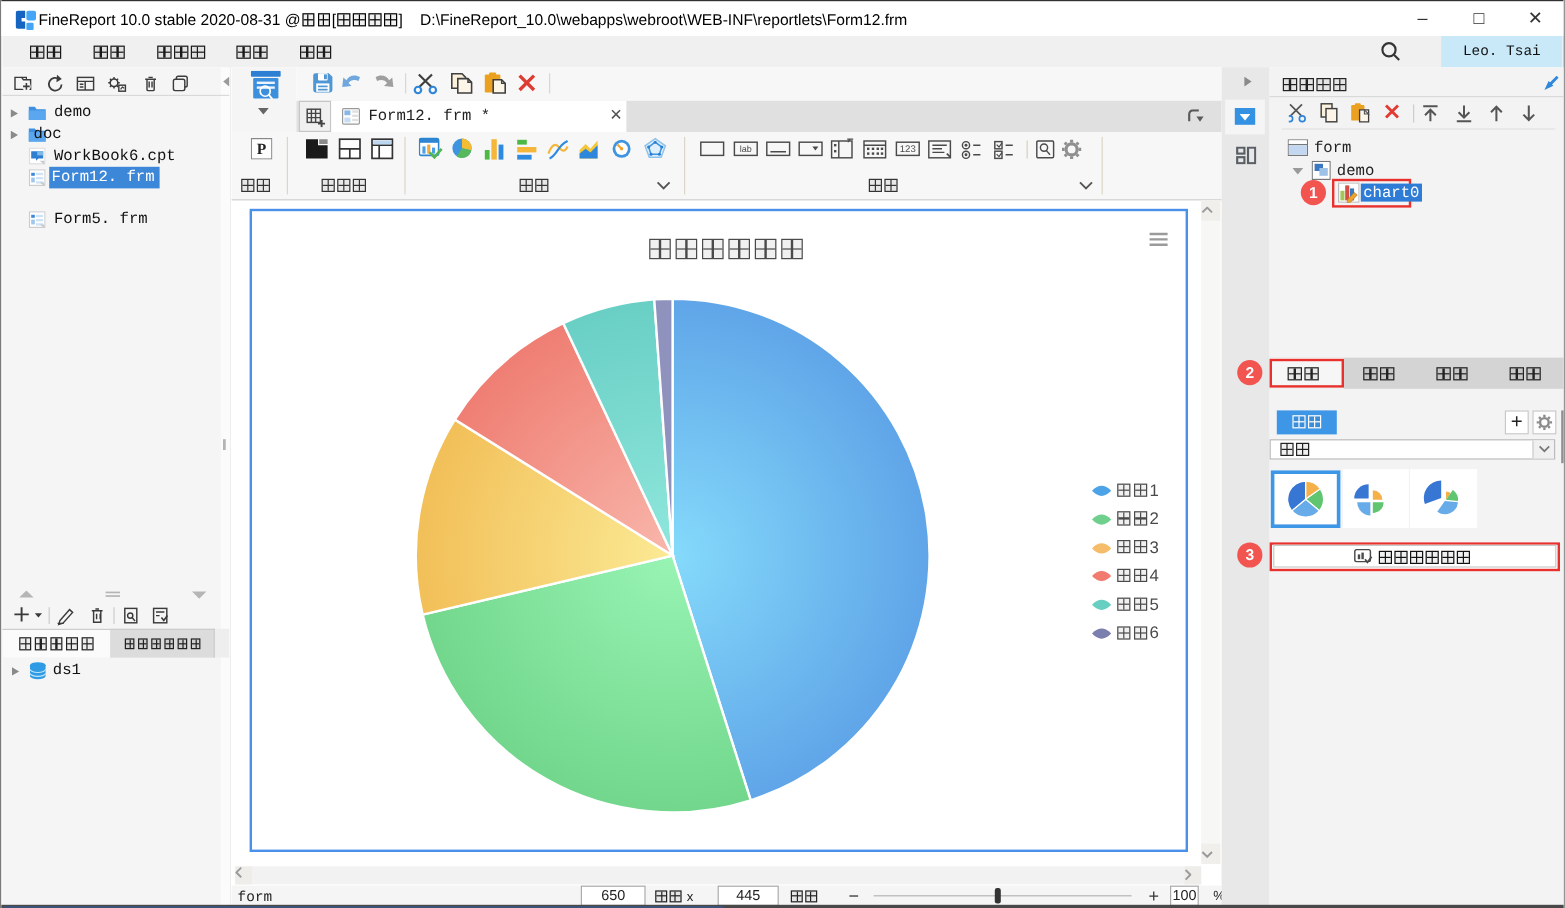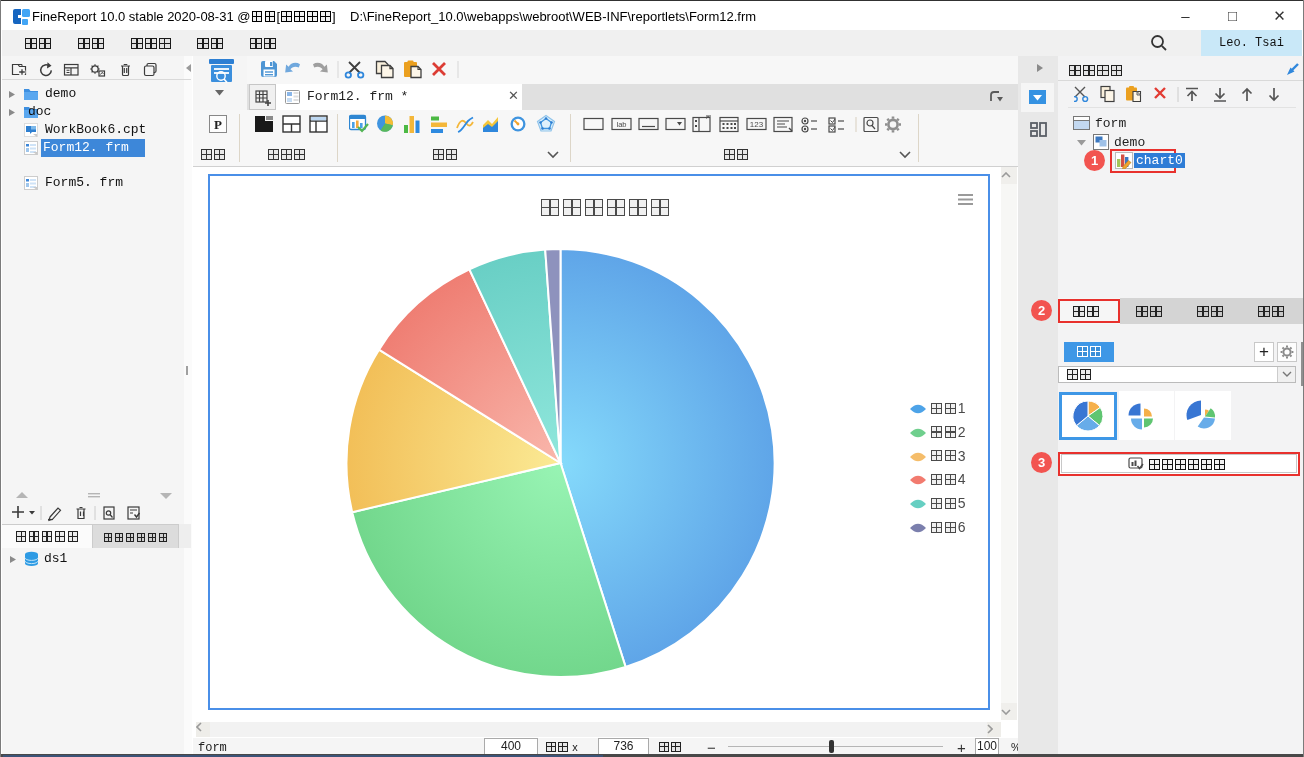--- a/index.html
+++ b/index.html
@@ -135,21 +135,21 @@
  <div class="trow" style="top:83px">
   <svg class="abs" style="left:22px;top:2px" width="14" height="15" viewBox="0 0 14 15">
         <rect x="0.5" y="0.5" width="13" height="13" fill="#fff" stroke="#ccc"></rect>
         <rect x="2" y="3" width="3" height="2.5" fill="#3d87d9"></rect>
         <rect x="2" y="7" width="3" height="4" fill="#9fc6ec"></rect>
         <rect x="6" y="3" width="6" height="2" fill="#cfe3f7"></rect>
         <rect x="6" y="6.5" width="6" height="2" fill="#cfe3f7"></rect>
         <rect x="6" y="10" width="6" height="2" fill="#cfe3f7"></rect>
         <path d="M9,11 l4,0 0,3 -4,-3 Z" fill="#c9c9c9"></path>
       </svg>
-  <span class="sel" style="position:absolute;left:39px;padding:0 16px 0 2px">Form12. frm</span>
+  <span class="sel" style="position:absolute;left:39px;padding:0 4px 0 2px">Form12. frm</span>
  </div>
  <div class="trow" style="top:118px">
   <svg class="abs" style="left:22px;top:2px" width="14" height="15" viewBox="0 0 14 15">
         <rect x="0.5" y="0.5" width="13" height="13" fill="#fff" stroke="#ccc"></rect>
         <rect x="2" y="3" width="3" height="2.5" fill="#3d87d9"></rect>
         <rect x="2" y="7" width="3" height="4" fill="#9fc6ec"></rect>
         <rect x="6" y="3" width="6" height="2" fill="#cfe3f7"></rect>
         <rect x="6" y="6.5" width="6" height="2" fill="#cfe3f7"></rect>
         <rect x="6" y="10" width="6" height="2" fill="#cfe3f7"></rect>
         <path d="M9,11 l4,0 0,3 -4,-3 Z" fill="#c9c9c9"></path>
@@ -516,23 +516,23 @@
         </svg>
       </div>
   <div class="abs" style="right:0;top:0;width:14px;height:15px;background:#eeede9;text-align:center">
         <svg width="6" height="10" viewBox="0 0 6 10" style="margin-top:2px">
           <path d="M1,1 L5,5 1,9" fill="none" stroke="#9a9a9a" stroke-width="1.6"></path>
         </svg>
       </div>
  </div>
  <div id="statusrow">
   <span class="mono" style="position:absolute;left:5px;top:3px;font-size:12px">form</span>
-  <div class="sbx" style="left:291px;width:54px">400</div>
+  <div class="sbx" style="left:291px;width:54px">650</div>
   <span class="abs" style="left:352px;top:2px"><span class="z"></span><span class="z"></span> <span style="font-size:11px">x</span></span>
-  <div class="sbx" style="left:405px;width:51px">736</div>
+  <div class="sbx" style="left:405px;width:51px">445</div>
   <span class="abs" style="left:465px;top:2px"><span class="z"></span><span class="z"></span></span>
   <span class="abs" style="left:514px;top:1px;font-size:15px;color:#333">−</span>
   <div class="abs" style="left:535px;top:8px;width:215px;height:1px;background:#b5b5b5"></div>
   <div class="abs" style="left:636px;top:2px;width:5px;height:13px;border-radius:2px;background:#333"></div>
   <span class="abs" style="left:764px;top:1px;font-size:15px;color:#333">+</span>
   <div class="sbx" style="left:782px;width:24px">100</div>
   <span class="abs" style="left:818px;top:3px;font-size:11px">%</span>
  </div>
 </div>
 

